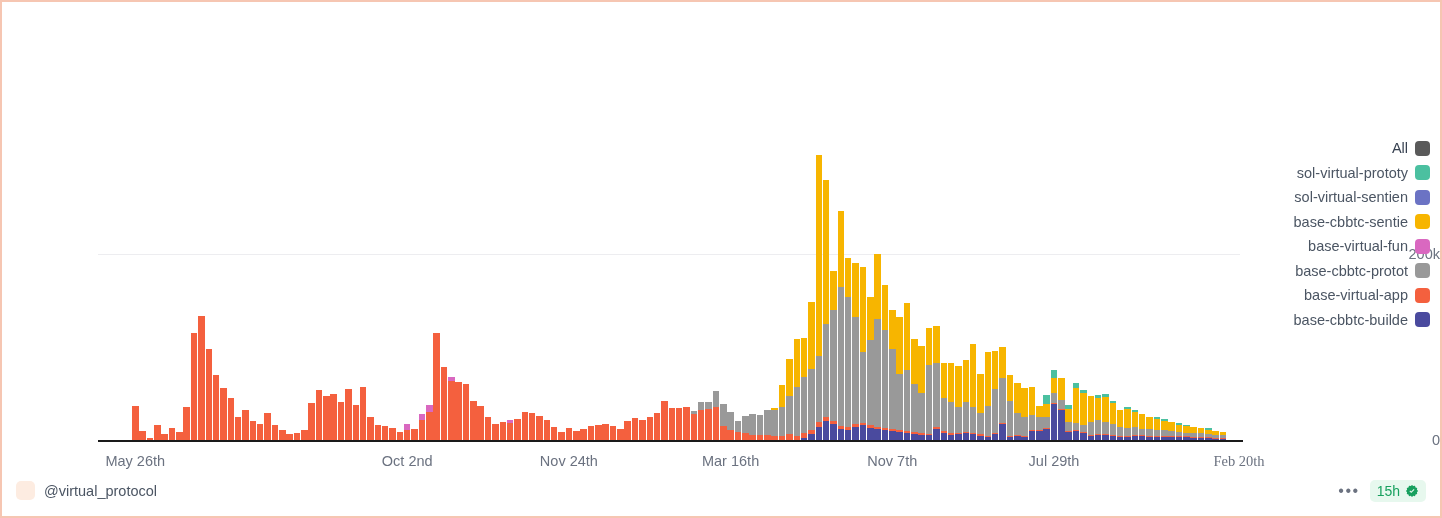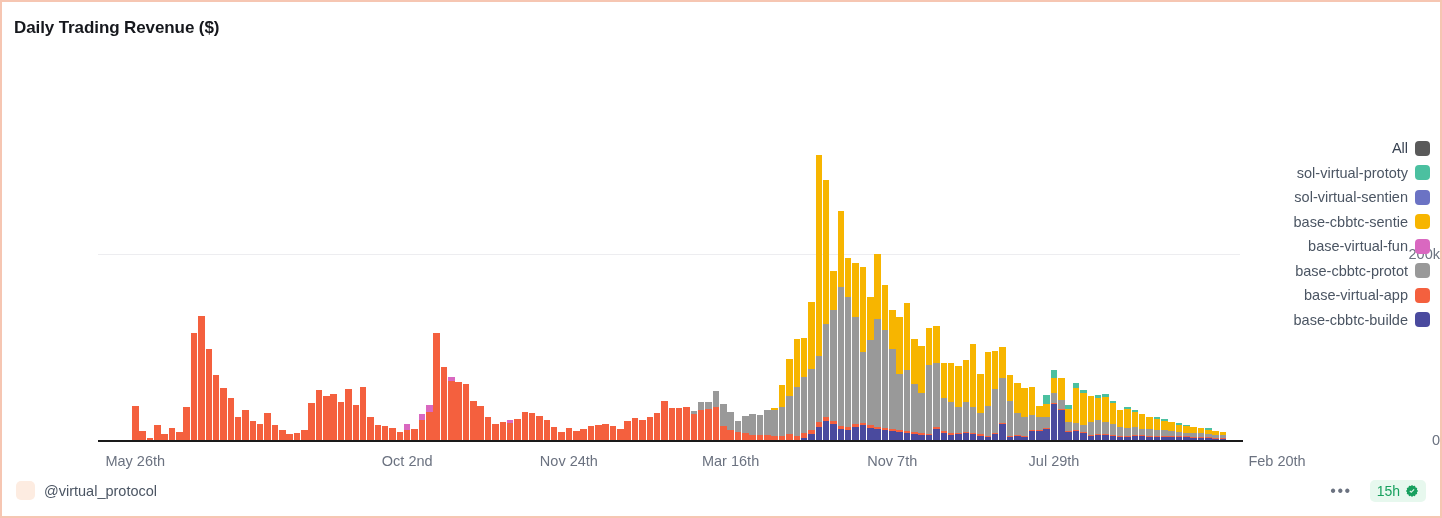--- a/index.html
+++ b/index.html
@@ -76,30 +76,28 @@
   #handle-name{font-size:14.5px;color:#4b5563;}
   #footer-right{
     position:absolute;right:14px;top:478px;
     display:flex;align-items:center;gap:10px;
   }
   #dots{font-size:16px;color:#6b7280;letter-spacing:1.5px;line-height:1;}
   #freshness{
     display:flex;align-items:center;gap:5px;
     background:#e7f8ee;border-radius:5px;
     padding:3px 7px;
-    margin-left:8px;
   }
   #freshness-label{font-size:14px;color:#17a05e;}
 </style>
 </head>
 <body>
 
 <div id="card">
 
-  <div id="title">Daily Trading Revenue ($)</div>
 
   <div class="gridline" id="grid-500k" style="top:252px;"></div>
   <div id="baseline"></div>
 
   <div class="ylab" id="ytick-500k">200k</div>
   <div class="ylab" id="ytick-0">0</div>
 
   <div id="plot">
     <div id="bars">
         <div class="bar" style="left: 34px; width: 6.5px;">
@@ -765,21 +763,21 @@
       </div>
   </div>
 
   <div id="xaxis">
       <div class="xlab" style="left: 133.25px; transform: translateX(-50%);">May 26th</div>
       <div class="xlab" style="left: 405.2px; transform: translateX(-50%);">Oct 2nd</div>
       <div class="xlab" style="left: 566.9px; transform: translateX(-50%);">Nov 24th</div>
       <div class="xlab" style="left: 728.6px; transform: translateX(-50%);">Mar 16th</div>
       <div class="xlab" style="left: 890.3px; transform: translateX(-50%);">Nov 7th</div>
       <div class="xlab" style="left: 1052px; transform: translateX(-50%);">Jul 29th</div>
-      <div class="xlab" style="left: 1275px; transform: translateX(-50%);">Feb 20th</div>
+      <div class="xlab" style="left: 1237px; transform: translateX(-50%); font-family: Liberation Serif, serif;">Feb 20th</div>
     </div>
 
   <div id="legend">
       <div class="legend-item all">
         <span>All</span>
         <span class="swatch" style="background: rgb(90, 90, 90);"></span>
       </div>
       <div class="legend-item">
         <span>sol-virtual-prototy</span>
         <span class="swatch" style="background: rgb(75, 192, 160);"></span>

